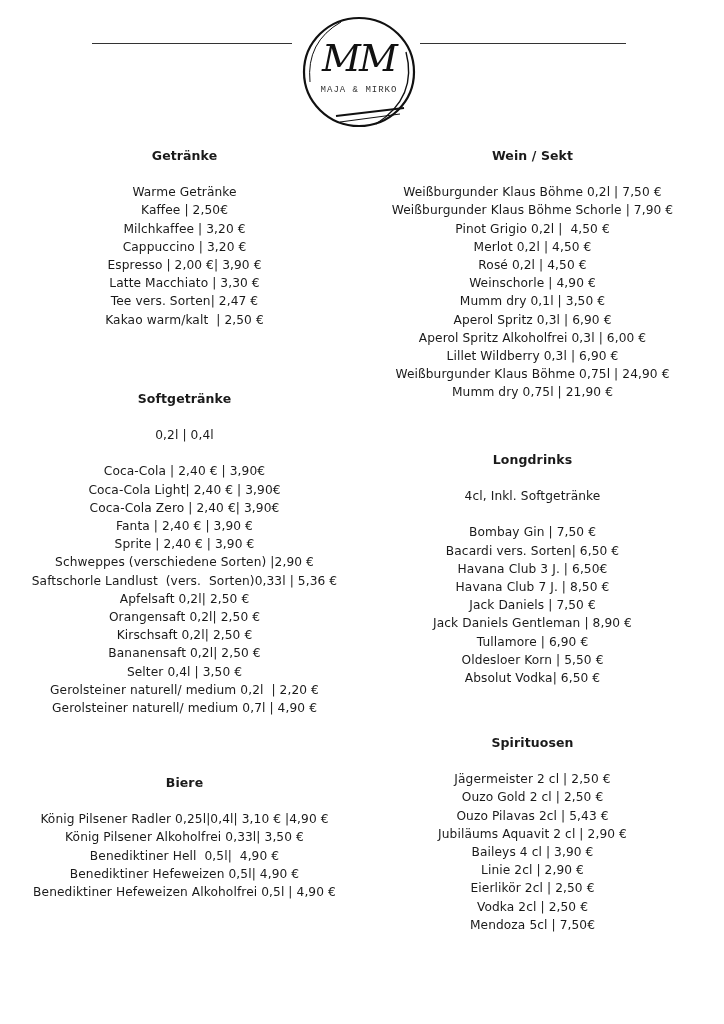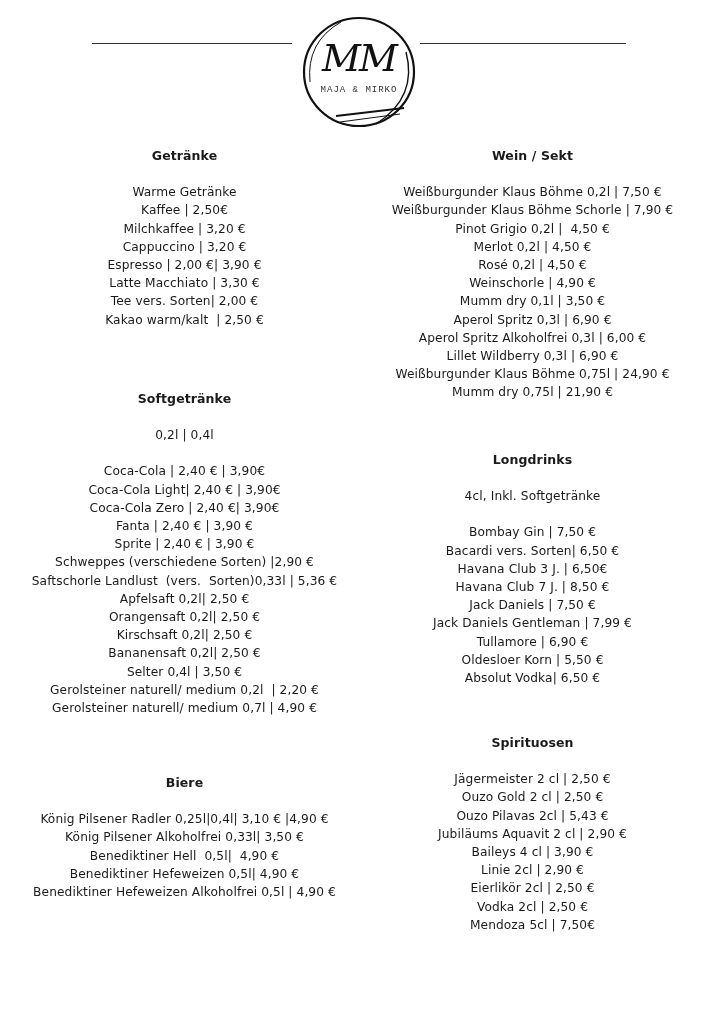--- a/index.html
+++ b/index.html
@@ -37,21 +37,21 @@
 
 <div class="col left" style="top:0;height:1024px;">
   <div class="section" style="top:147px;">
     <div class="heading">Getränke</div>
     <div class="item">Warme Getränke</div>
     <div class="item">Kaffee | 2,50€</div>
     <div class="item">Milchkaffee | 3,20 €</div>
     <div class="item">Cappuccino | 3,20 €</div>
     <div class="item">Espresso | 2,00 €| 3,90 €</div>
     <div class="item">Latte Macchiato | 3,30 €</div>
-    <div class="item">Tee vers. Sorten| 2,00 €</div>
+    <div class="item">Tee vers. Sorten| 2,47 €</div>
     <div class="item">Kakao warm/kalt  | 2,50 €</div>
   </div>
 
   <div class="section" style="top:390px;">
     <div class="heading">Softgetränke</div>
     <div class="item sub">0,2l | 0,4l</div>
     <div class="item">Coca-Cola | 2,40 € | 3,90€</div>
     <div class="item">Coca-Cola Light| 2,40 € | 3,90€</div>
     <div class="item">Coca-Cola Zero | 2,40 €| 3,90€</div>
     <div class="item">Fanta | 2,40 € | 3,90 €</div>
@@ -95,21 +95,21 @@
   </div>
 
   <div class="section" style="top:451px;">
     <div class="heading">Longdrinks</div>
     <div class="item sub">4cl, Inkl. Softgetränke</div>
     <div class="item">Bombay Gin | 7,50 €</div>
     <div class="item">Bacardi vers. Sorten| 6,50 €</div>
     <div class="item">Havana Club 3 J. | 6,50€</div>
     <div class="item">Havana Club 7 J. | 8,50 €</div>
     <div class="item">Jack Daniels | 7,50 €</div>
-    <div class="item">Jack Daniels Gentleman | 7,99 €</div>
+    <div class="item">Jack Daniels Gentleman | 8,90 €</div>
     <div class="item">Tullamore | 6,90 €</div>
     <div class="item">Oldesloer Korn | 5,50 €</div>
     <div class="item">Absolut Vodka| 6,50 €</div>
   </div>
 
   <div class="section" style="top:734px;">
     <div class="heading">Spirituosen</div>
     <div class="item">Jägermeister 2 cl | 2,50 €</div>
     <div class="item">Ouzo Gold 2 cl | 2,50 €</div>
     <div class="item">Ouzo Pilavas 2cl | 5,43 €</div>

